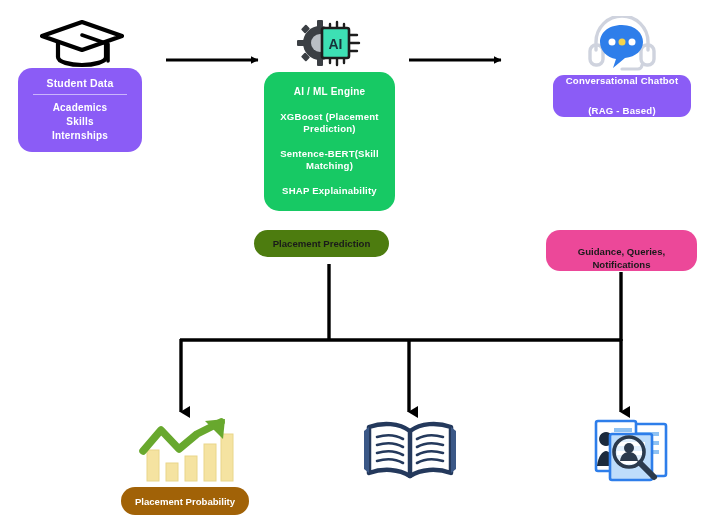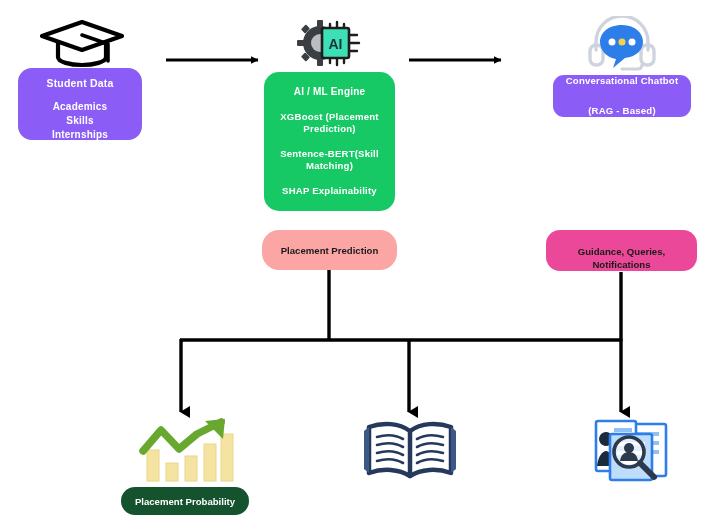--- a/index.html
+++ b/index.html
@@ -11,21 +11,21 @@
     position:relative;
   }
   #canvas{position:absolute;left:0;top:0;width:713px;height:532px;}
 
   .node{position:absolute;box-sizing:border-box;display:flex;flex-direction:column;
         align-items:center;justify-content:space-between;text-align:center;color:#ffffff;
         font-weight:bold;letter-spacing:.2px;}
 
   
   #student-data-box{
-    left:18px;top:68px;width:124px;height:72px;
+    left:18px;top:68px;width:124px;height:84px;
     background:#8B5CF6;border-radius:14px;padding:7px 6px;
     justify-content:flex-start;
   }
   #student-data-box .title{font-size:10.5px;margin-top:2px;}
   #student-data-box .rule{width:84%;height:1px;background:rgba(255,255,255,.55);margin:5px 0 6px 0;}
   #student-data-box .lines{font-size:10px;line-height:14px;}
 
   
   #ai-engine-box{
     left:264px;top:72px;width:131px;height:139px;
@@ -39,32 +39,32 @@
   #chatbot-box{
     left:553px;top:75px;width:138px;height:42px;
     background:#8B5CF6;border-radius:11px;
   }
   #chatbot-box .line{font-size:9.6px;line-height:12.5px;}
 
   
   .pill{position:absolute;display:flex;align-items:center;justify-content:center;
         text-align:center;font-weight:bold;box-sizing:border-box;}
   #placement-prediction-pill{
-    left:262px;top:230px;width:135px;height:40px;border-radius:17px;
-    background:#fca5a5;color:#1a1a1a;font-size:9.6px;
+    left:254px;top:230px;width:135px;height:27px;border-radius:17px;
+    background:#4d7c0f;color:#1a1a1a;font-size:9.6px;
   }
   #guidance-queries-pill{
     left:546px;top:230px;width:151px;height:41px;border-radius:14px;
     background:#ec4899;color:#1a1a1a;font-size:9.6px;line-height:12.5px;align-items:flex-end;
   }
 
   
   #placement-probability-pill{
     left:121px;top:487px;width:128px;height:28px;border-radius:14px;
-    background:#14532d;color:#ffffff;font-size:9.6px;
+    background:#a16207;color:#ffffff;font-size:9.6px;
   }
   #training-guidance-pill{
     left:343px;top:487px;width:132px;height:28px;border-radius:14px;
     background:#A339E0;color:#ffffff;font-size:9.6px;
   }
   #recruiter-matching-pill{
     left:568px;top:487px;width:131px;height:28px;border-radius:14px;
     background:#4971E8;color:#ffffff;font-size:9.6px;
   }
 

